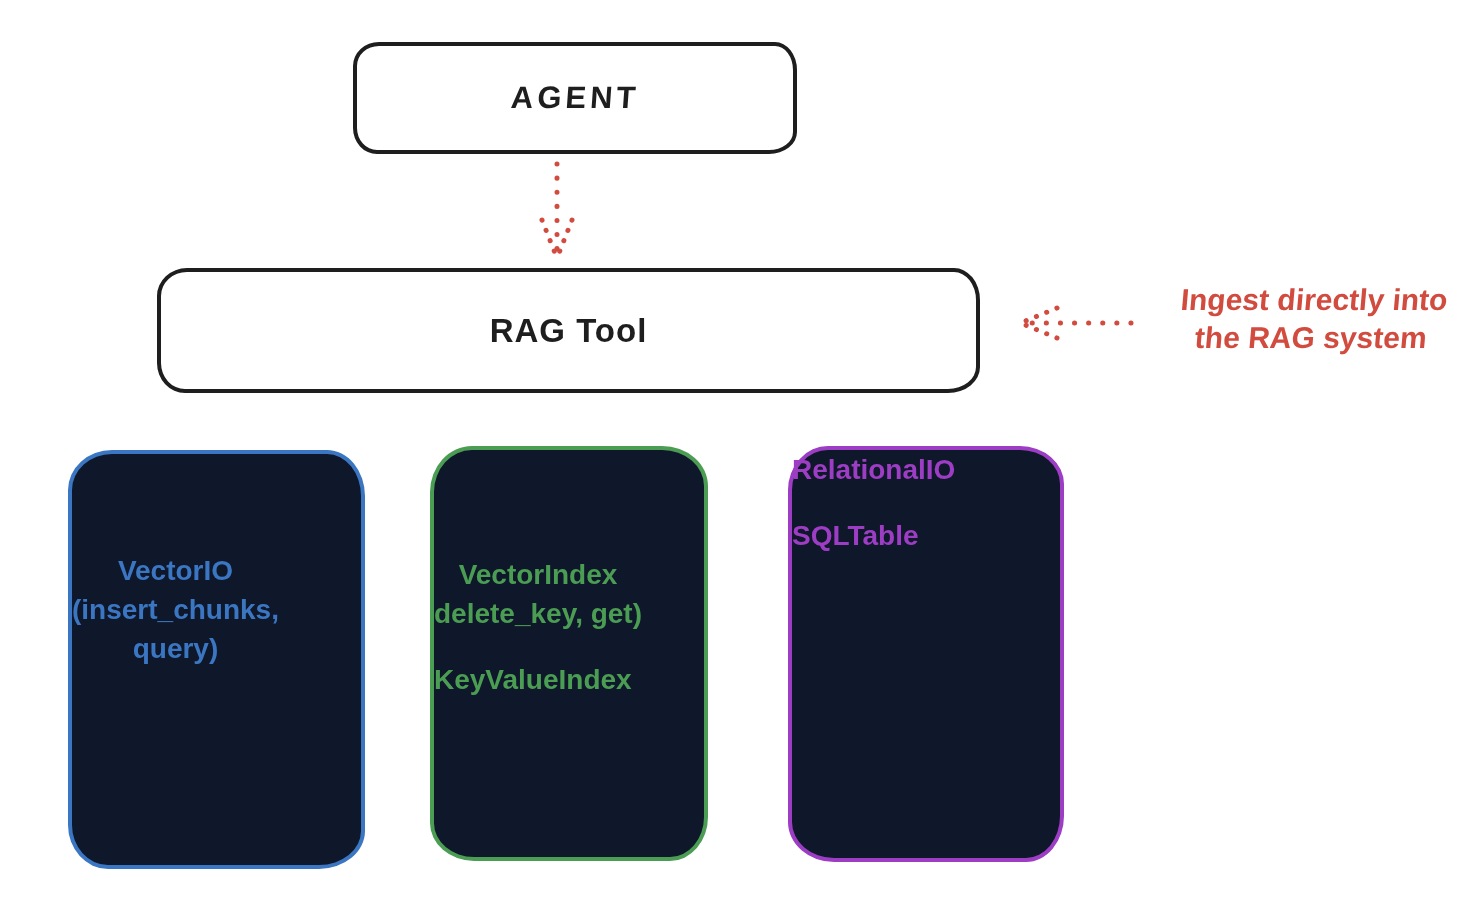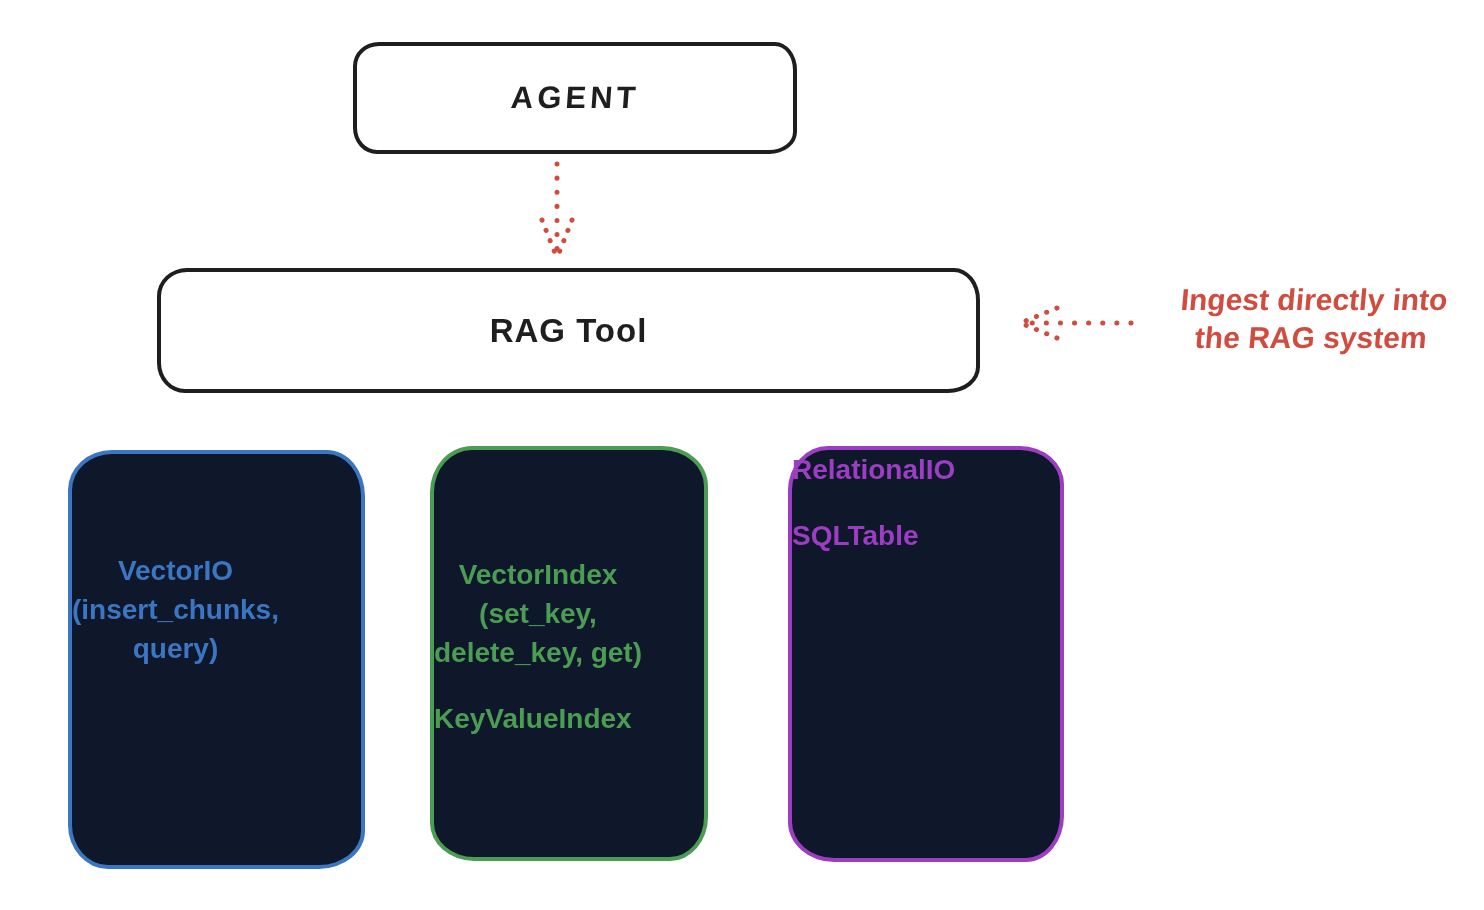--- a/index.html
+++ b/index.html
@@ -146,21 +146,20 @@
     <div class="title-block">
       <div>VectorIO</div>
       <div>(insert_chunks,</div>
       <div>query)</div>
     </div>
   </div>
 
   <div class="io-box io-keyvalue" style="border-color: rgb(74, 157, 82); color: rgb(74, 157, 82);">
     <div class="title-block">
       <div>VectorIndex</div>
-      <div>(set_key,</div>
       <div>delete_key, get)</div>
     </div>
     <div class="index-label">KeyValueIndex</div>
   </div>
 
   <div class="io-box io-relational" style="border-color: rgb(156, 61, 196); color: rgb(156, 61, 196);">
     <div class="title-block">
       <div>RelationalIO</div>
     </div>
     <div class="index-label">SQLTable</div>

